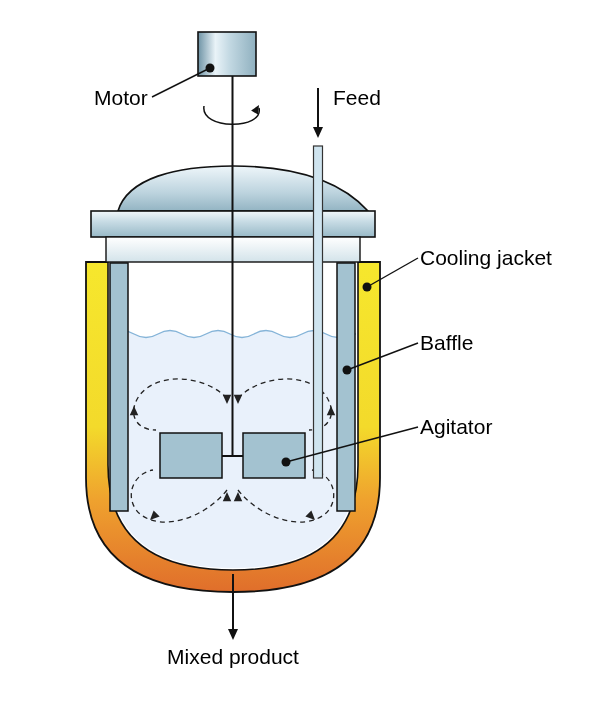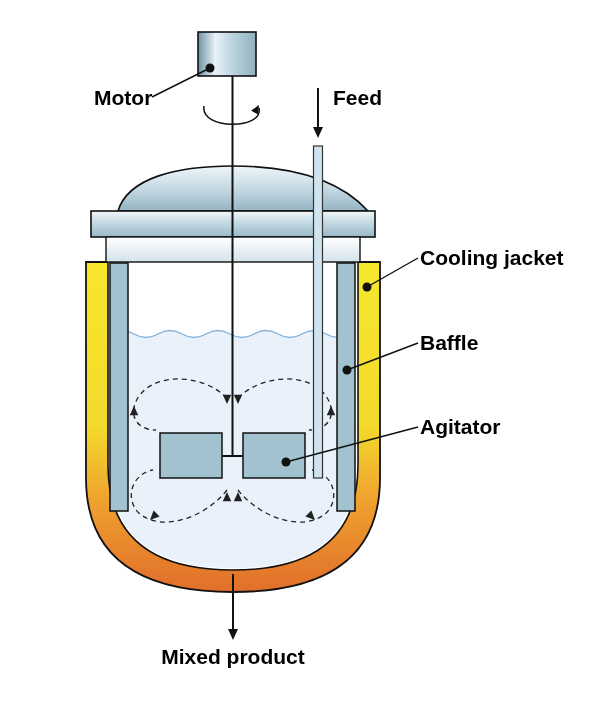--- a/index.html
+++ b/index.html
@@ -2,21 +2,20 @@
 <html><head>
 <meta charset="utf-8">
 <style>
   html, body { margin: 0; padding: 0; background: #ffffff; }
   .canvas {
     position: relative;
     width: 600px;
     height: 707px;
     background: #ffffff;
     font-family: "Liberation Sans", sans-serif;
-    font-weight: bold;
   }
   svg text {
     font-family: "Liberation Sans", sans-serif;
     font-size: 21px;
     fill: #000000;
   }
 </style>
 </head>
 <body>
 

